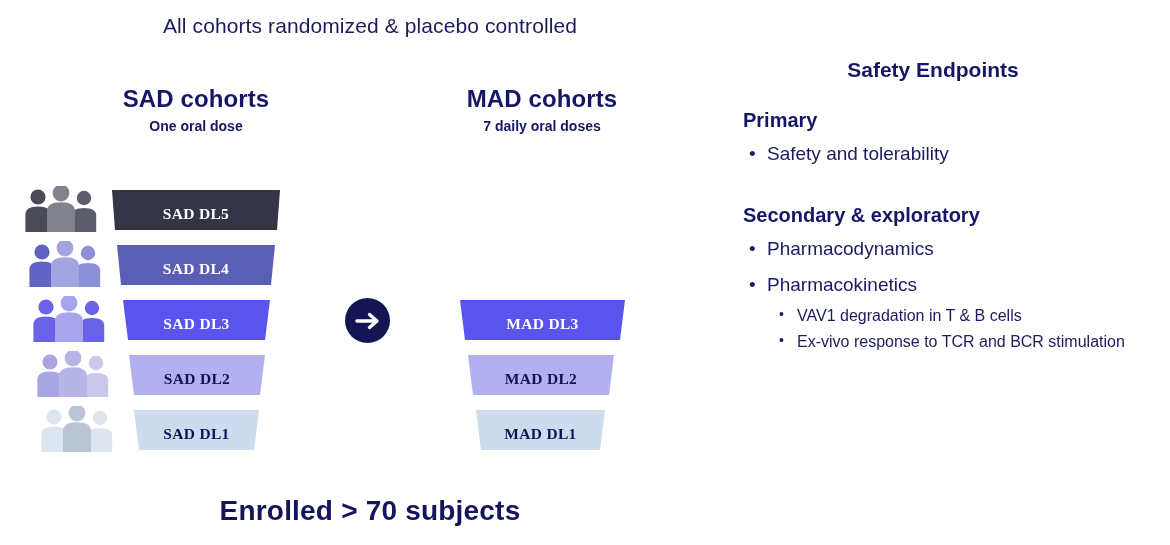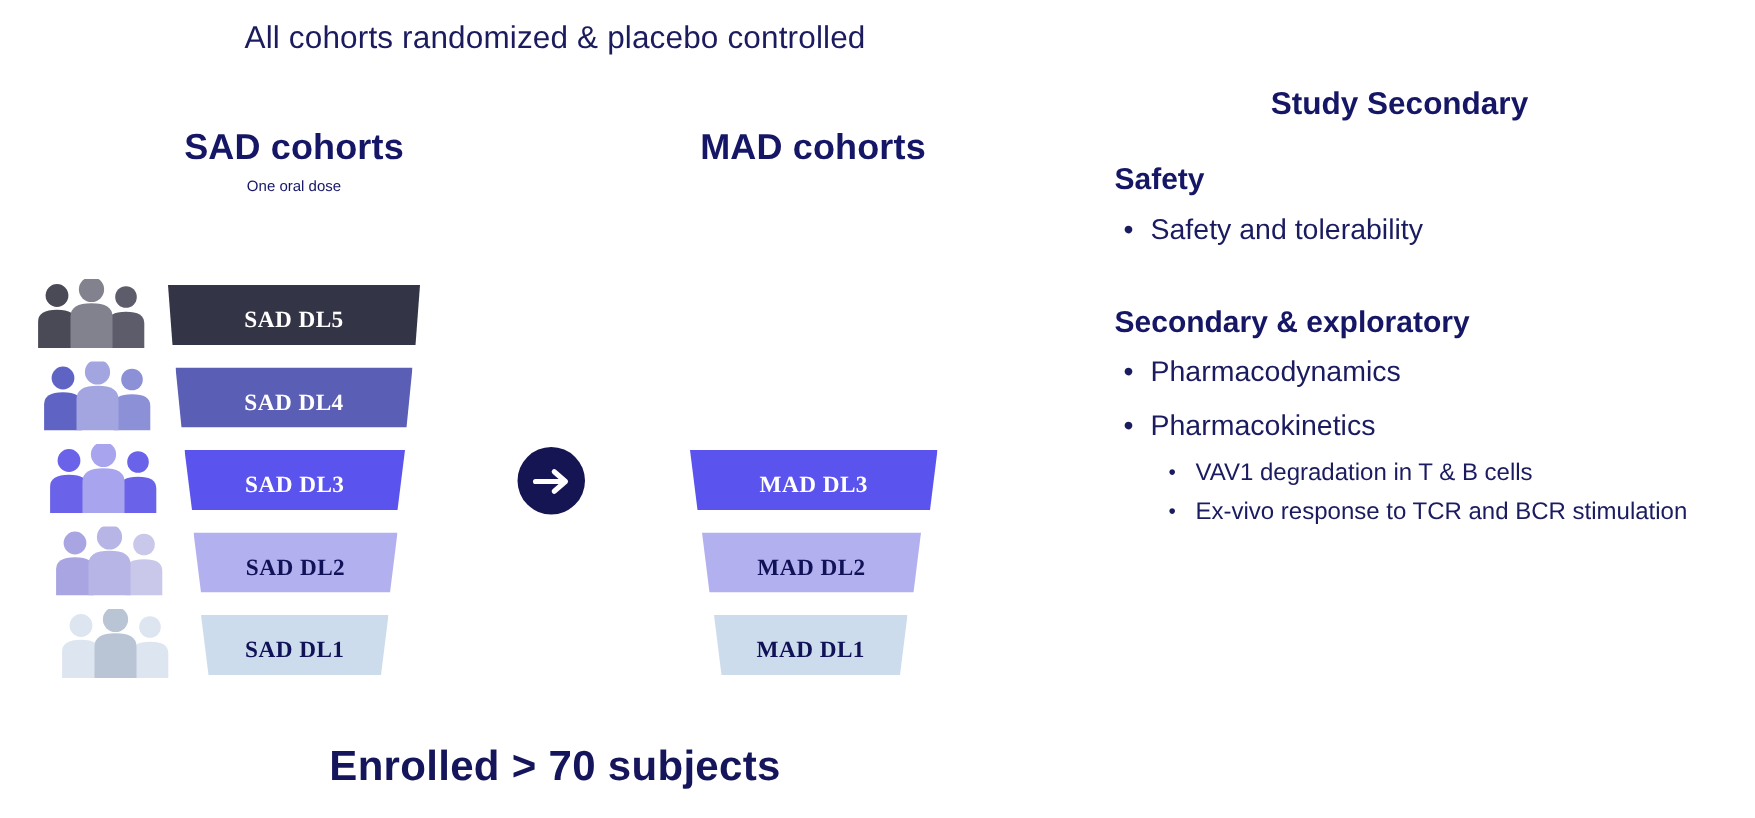--- a/index.html
+++ b/index.html
@@ -37,22 +37,22 @@
     width: 260px;
   }
   .col-head .title {
     font-size: 24px;
     font-weight: bold;
     color: #161666;
     letter-spacing: .1px;
     line-height: 1.1;
   }
   .col-head .sub {
-    font-size: 10px;
-    font-weight: normal;
+    font-size: 14px;
+    font-weight: bold;
     color: #161666;
     margin-top: 7px;
     line-height: 1.1;
   }
   #sad-head { left: 66px; top: 86px; }
   #mad-head { left: 412px; top: 86px; }
 
   
   .cohort-row {
     position: absolute;
@@ -178,20 +178,21 @@
 <body>
 
 <div class="abs" id="banner">All cohorts randomized &amp; placebo controlled</div>
 
 <div class="abs col-head" id="sad-head">
   <div class="title">SAD cohorts</div>
   <div class="sub">One oral dose</div>
 </div>
 <div class="abs col-head" id="mad-head">
   <div class="title">MAD cohorts</div>
+  <div class="sub">7 daily oral doses</div>
 </div>
 
 <div class="people abs" style="left:22px; top:186px;">
   <svg viewBox="0 0 78 46">
       <g>
     <circle cx="16" cy="11" r="7.6" fill="#4a4a57"></circle>
     <path d="M3.4 46 V28.5 q0-8 12.6-8 t12.6 8 V46 Z" fill="#4a4a57"></path>
     <circle cx="62" cy="12" r="7.2" fill="#5c5c6b"></circle>
     <path d="M49.8 46 V29.5 q0-7.6 12.2-7.6 t12.2 7.6 V46 Z" fill="#5c5c6b"></path>
     <circle cx="39" cy="7" r="8.4" fill="#82828f"></circle>
@@ -318,23 +319,23 @@
       <polygon points="0,0 129,0 124,40 5,40" fill="#ccdcec"></polygon>
     </svg>
     <span class="bar-label label-dark">MAD DL1</span>
   </div>
 </div>
 
 <div class="abs" id="enrolled">Enrolled &gt; 70 subjects</div>
 
 <div class="abs" id="endpoints">
 
-  <div id="endpoints-title">Study Secondary</div>
-
-  <div class="ep-section-head">Safety</div>
+  <div id="endpoints-title">Safety Endpoints</div>
+
+  <div class="ep-section-head">Primary</div>
   <ul class="ep-list">
     <li>
       <span class="dot">•</span>
       <span>Safety and tolerability</span>
     </li>
   </ul>
 
   <div class="ep-section-head" id="sec-head">Secondary &amp; exploratory</div>
   <ul class="ep-list">
     <li>

